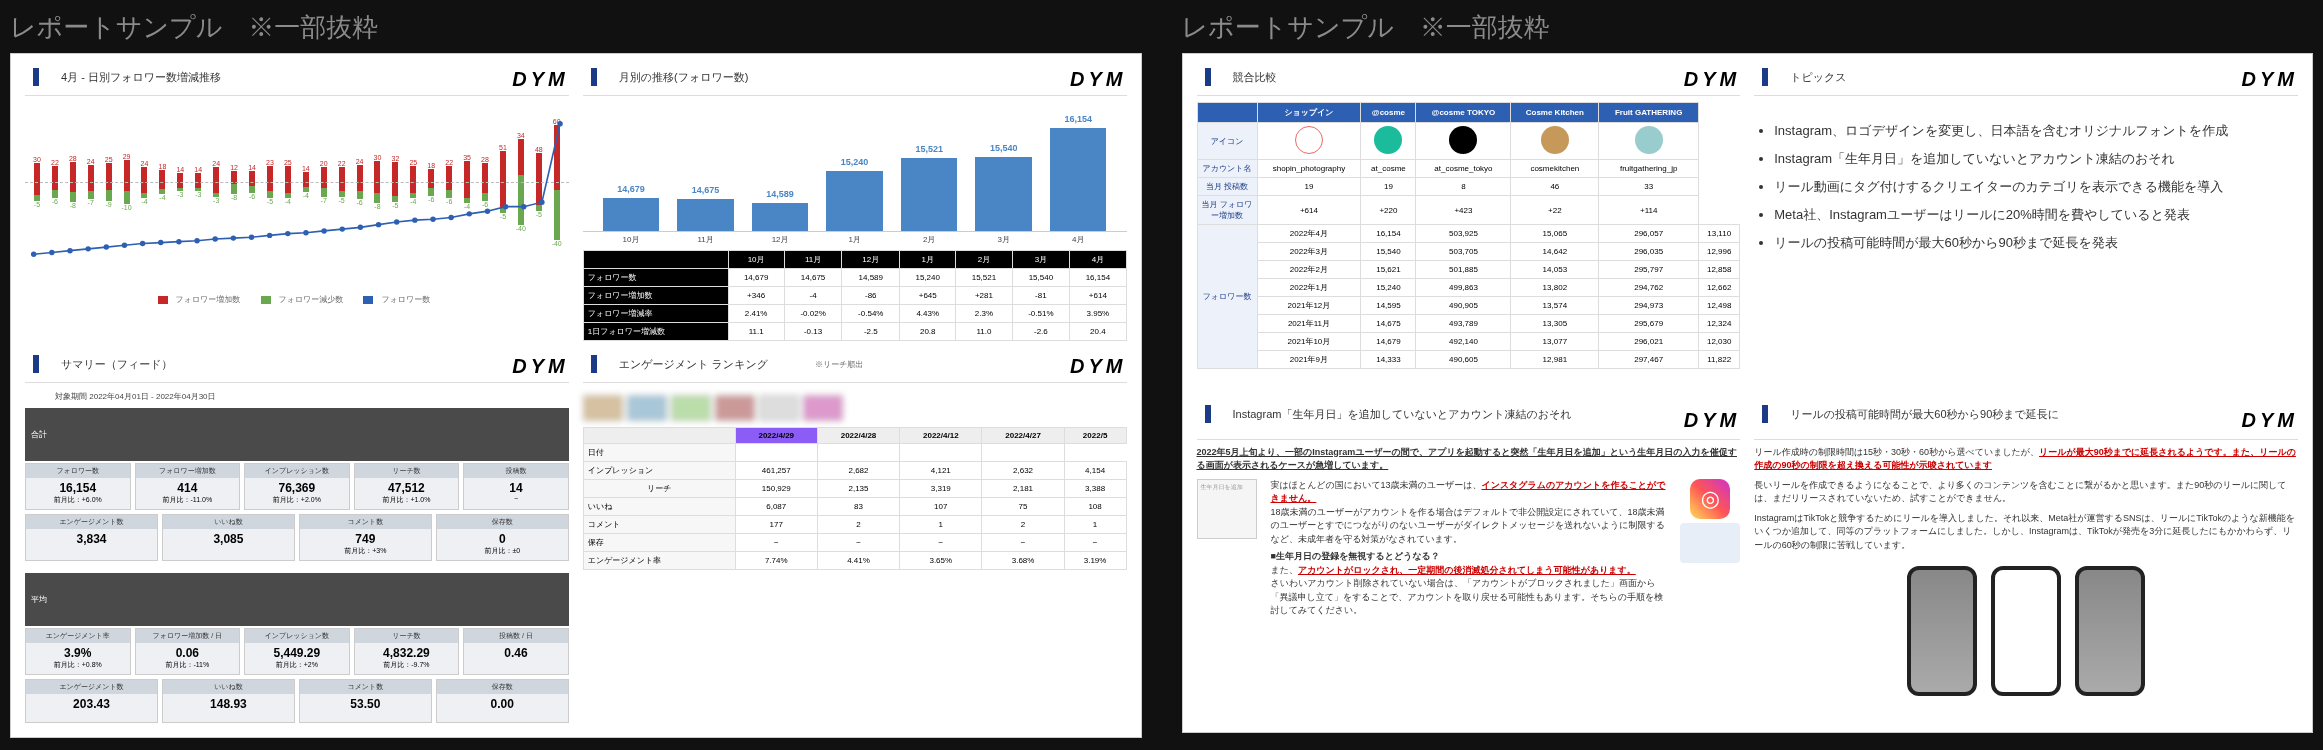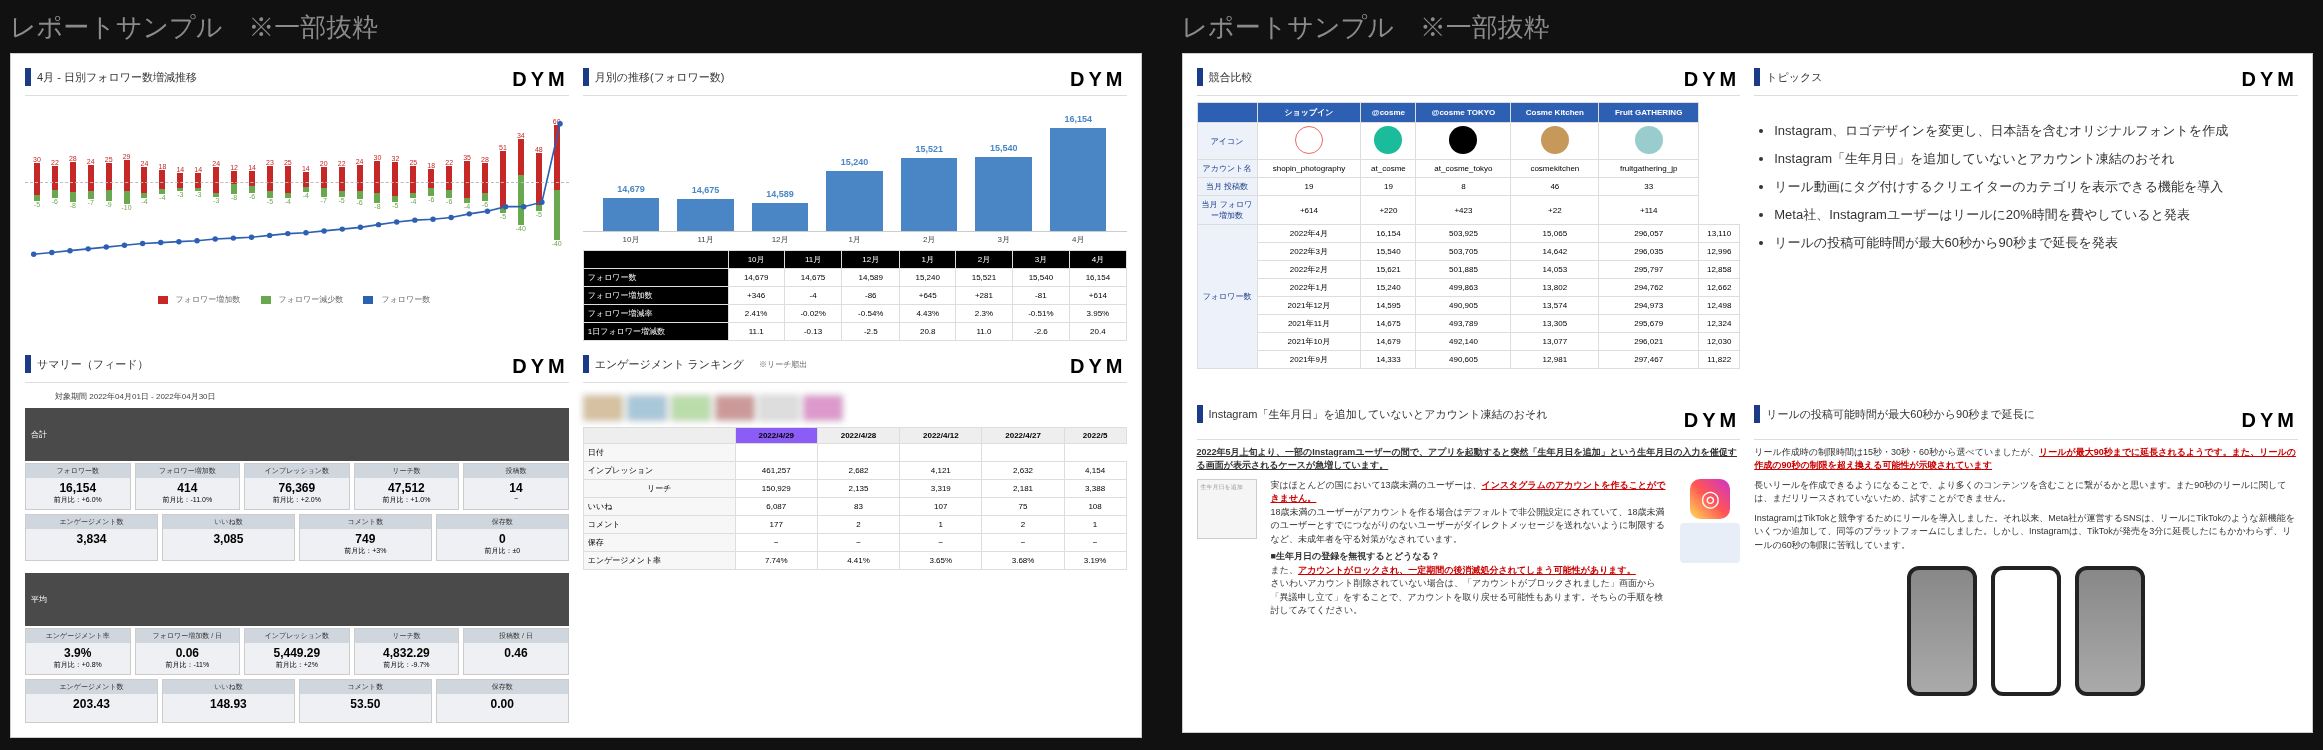--- a/index.html
+++ b/index.html
@@ -3,23 +3,23 @@
 <meta charset="utf-8">
 <style>
   * { margin:0; padding:0; box-sizing:border-box; }
   body { background:#111; font-family:"Hiragino Sans","Meiryo",sans-serif; padding:10px; width:2323px; }
   .outer { display:flex; gap:40px; }
   .col { flex:1; }
   .col-title { color:#8b8b8b; font-size:26px; font-weight:500; margin-bottom:8px; }
   .sheet { background:#fff; border:1px solid #ccc; display:grid; grid-template-columns:1fr 1fr; gap:14px; padding:14px; min-height:680px; }
   .panel { display:flex; flex-direction:column; }
   .phead { display:flex; justify-content:space-between; align-items:flex-start; border-bottom:1px solid #ddd; padding-bottom:4px; margin-bottom:6px; }
-  .ptitle { display:flex; align-items:center; gap:6px; font-size:11px; color:#333; }
+  .ptitle { display:flex; align-items:center; gap:22px; font-size:11px; color:#333;margin-left:8px; }
   .bar { width:6px; height:18px; background:#1c3b87; display:inline-block; }
-  .dym { font-family:Arial,sans-serif; font-weight:900; font-size:20px; letter-spacing:4px; color:#000; }
+  .dym { font-family:Arial,sans-serif; font-weight:900; font-size:20px; letter-spacing:4px; color:#000;font-style:italic; }
   .subnote { font-size:8px; color:#666; }
   .chart1 { height:190px; position:relative; border:0; }
   .chart-area { display:flex; align-items:center; height:160px; gap:2px; padding:0 4px; position:relative; }
   .chart-area::before { content:""; position:absolute; left:0; right:0; top:50%; border-top:1px dashed #bbb; }
   .barwrap { flex:1; display:flex; flex-direction:column; align-items:center; justify-content:center; height:100%; font-size:7px; }
   .upbar { width:6px; background:#c62828; }
   .dnbar { width:6px; background:#6aa84f; }
   .dots { position:absolute; top:0; left:0; right:0; bottom:0; }
   .legend1 { font-size:8px; text-align:center; color:#666; margin-top:2px; }
   .legend1 span { margin:0 6px; }

